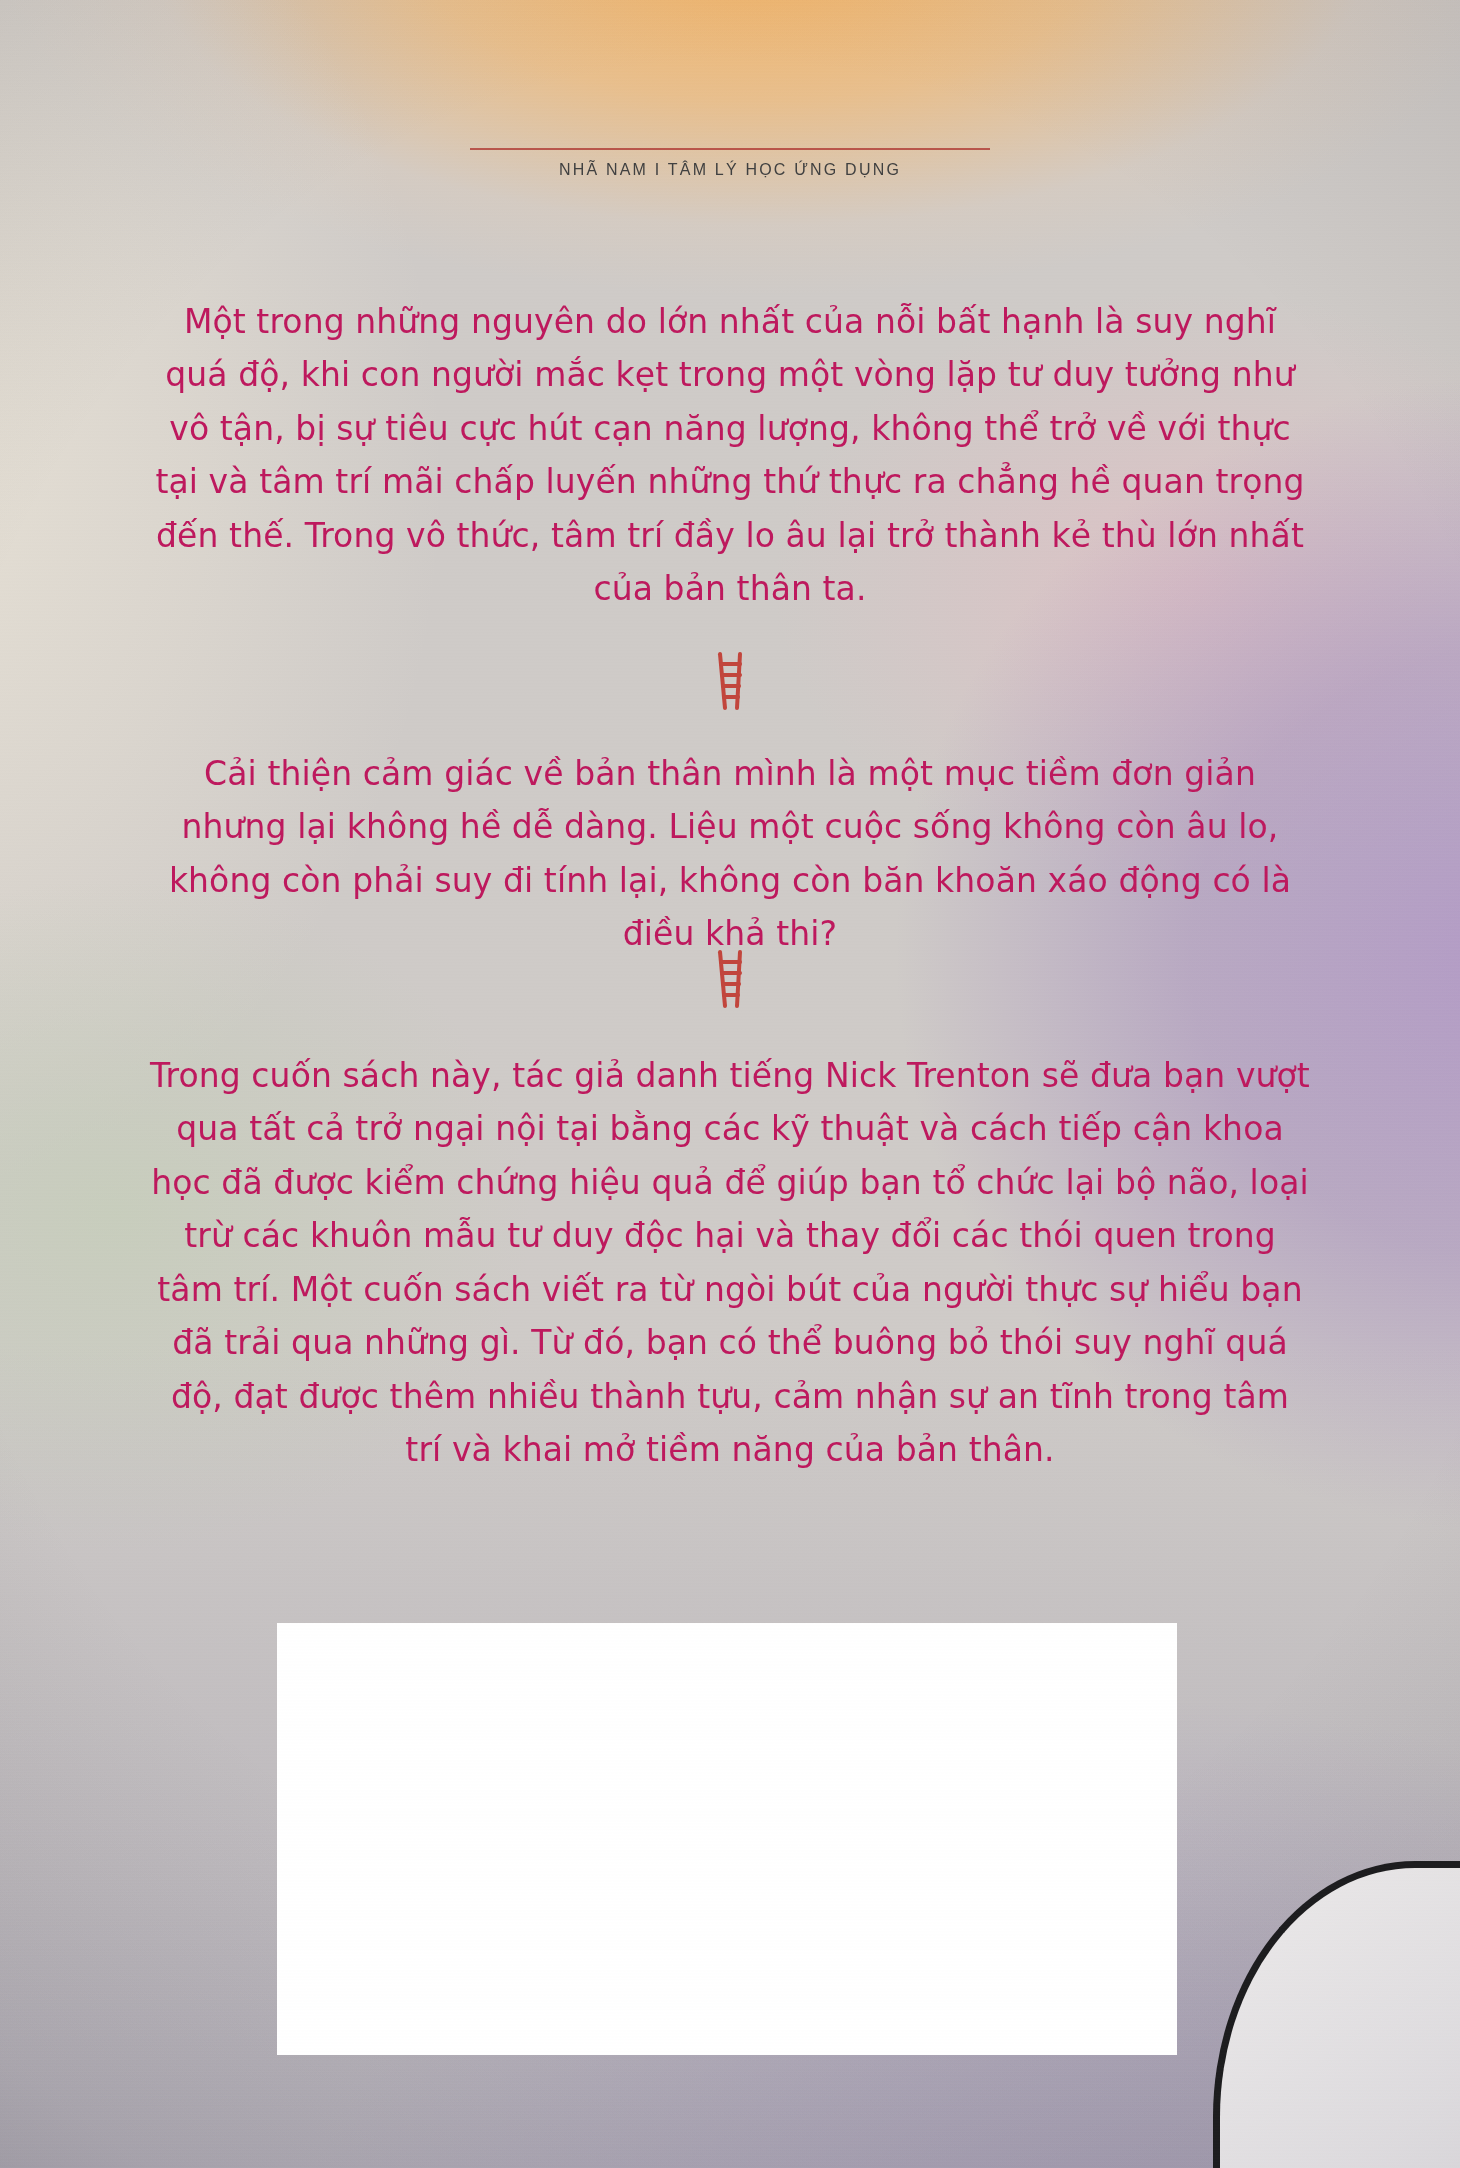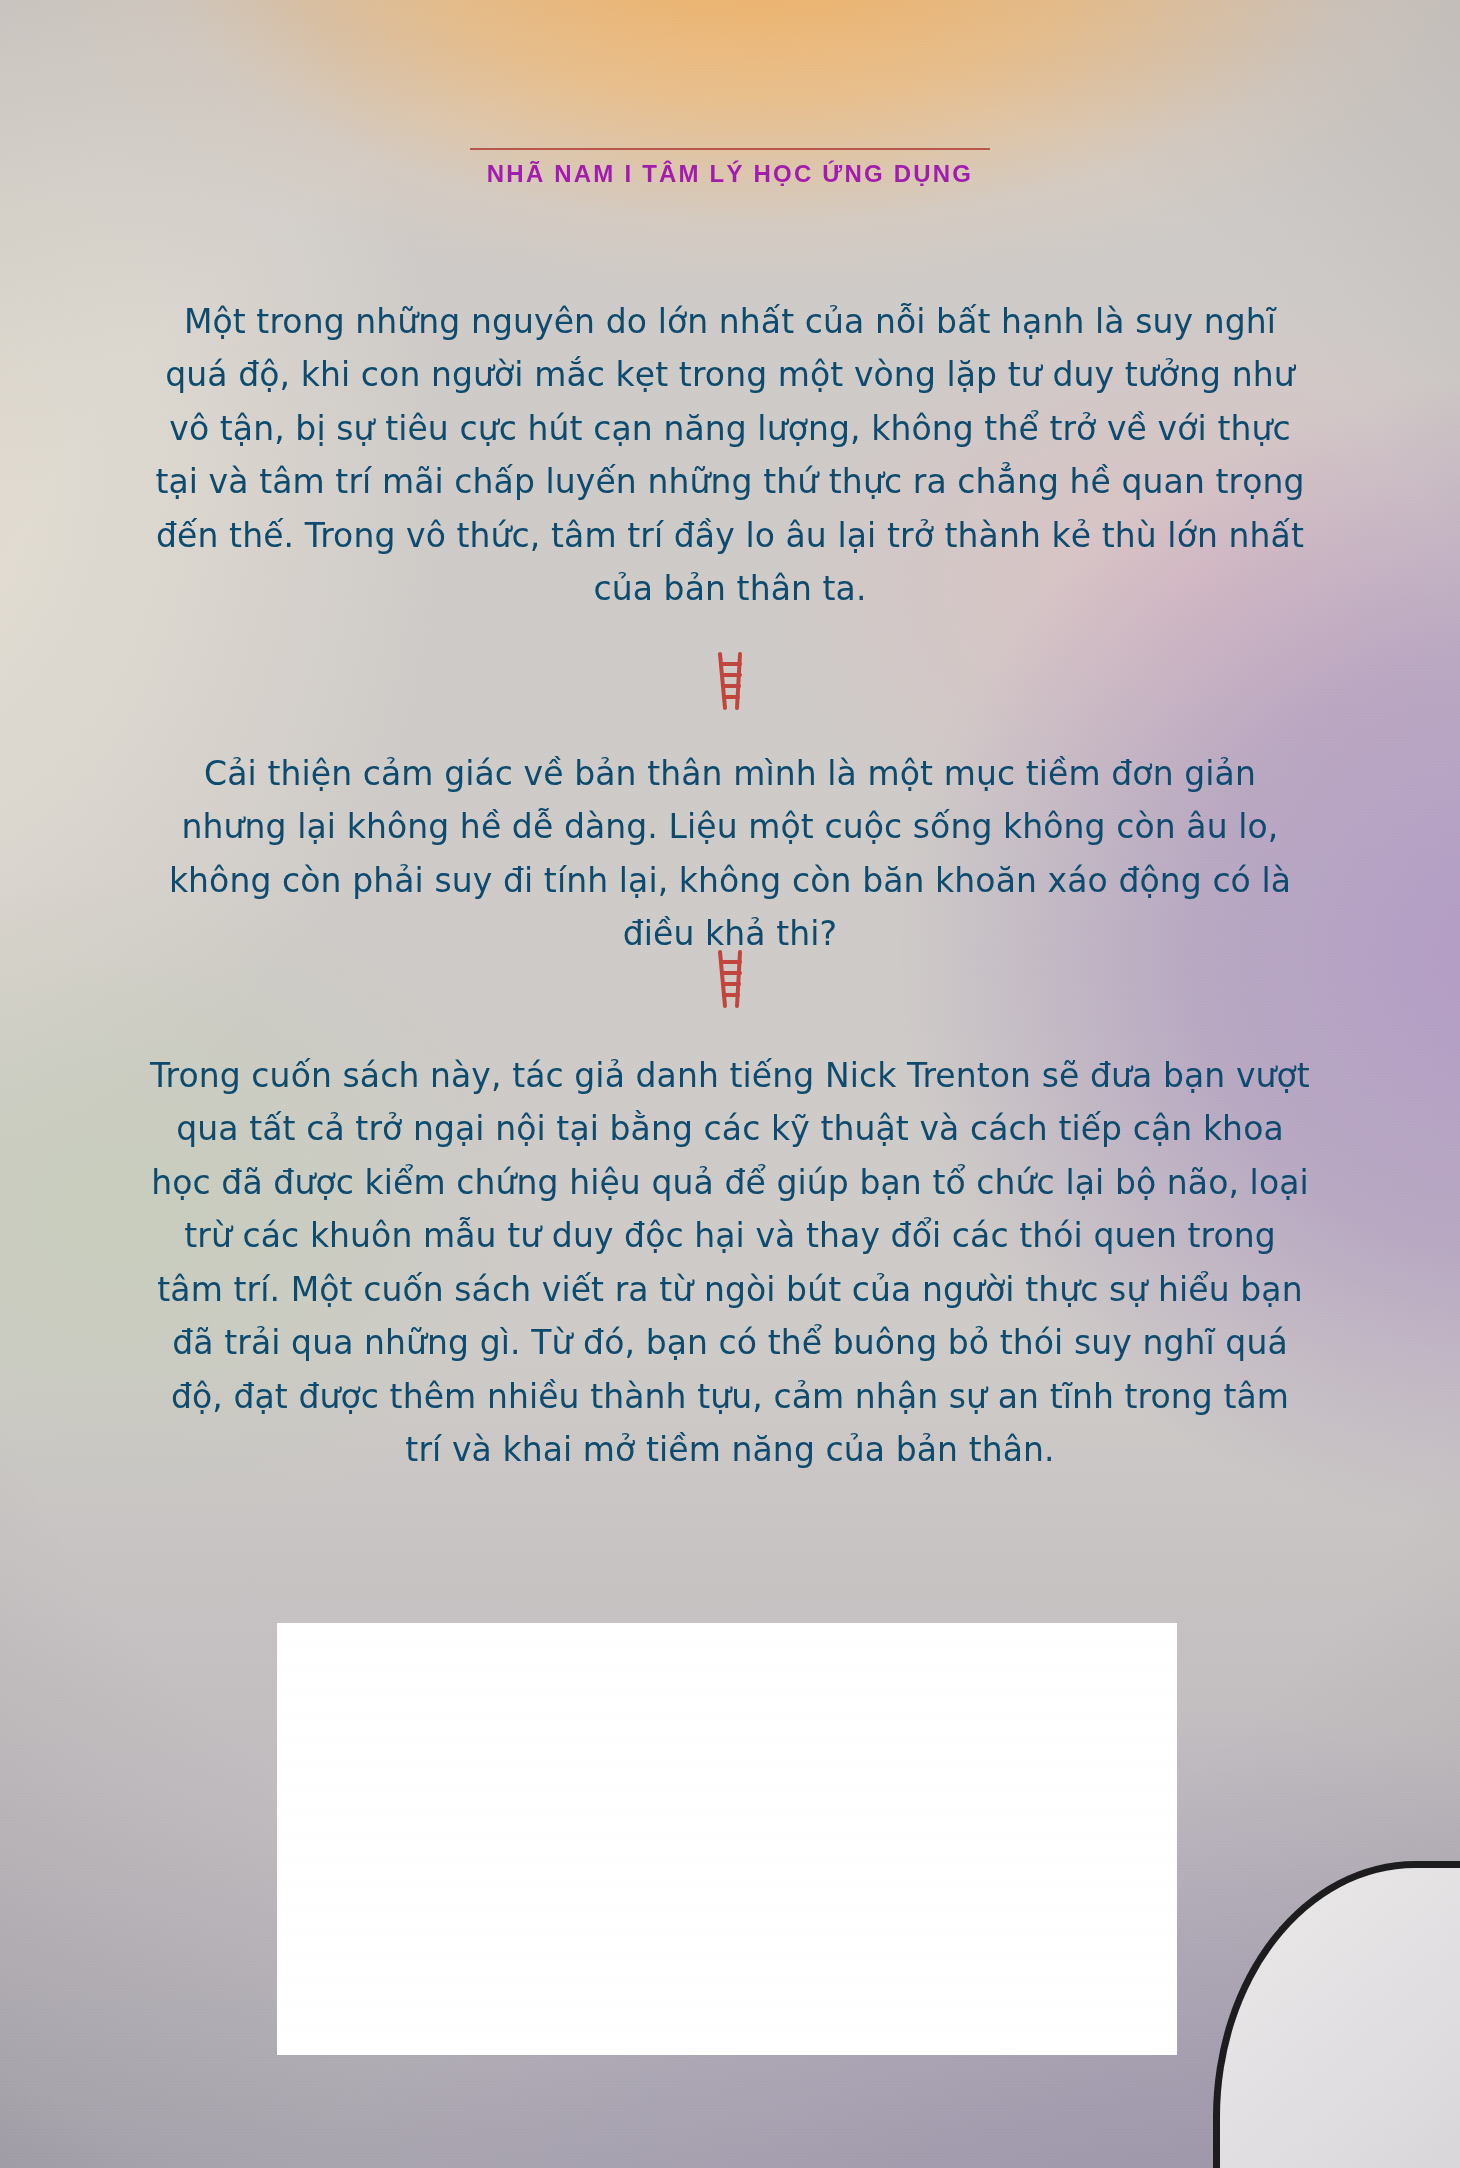--- a/index.html
+++ b/index.html
@@ -84,34 +84,34 @@
   .imprint-rule {
     width: 520px;
     height: 2px;
     margin: 0 auto 10px auto;
     background: #b1413a;
     opacity: 0.85;
   }
 
   .imprint-text {
     display: inline-block;
-    color: #a21caf;
-    font-size: 24px;
+    color: #404040;
+    font-size: 16px;
     letter-spacing: 2.2px;
-    font-weight: 700;
+    font-weight: 400;
     font-family: "Liberation Sans", sans-serif;
     white-space: nowrap;
   }
 
   .blurb {
     position: absolute;
     left: 0;
     right: 0;
     text-align: center;
-    color: #0c4a6e;
+    color: #be185d;
     font-size: 33px;
     line-height: 1.62;
     font-family: "DejaVu Sans", "Liberation Sans", sans-serif;
     letter-spacing: 0.1px;
     padding: 0 150px;
     box-sizing: border-box;
   }
 
   #para-1 { top: 262px; }
   #para-2 { top: 714px; }

